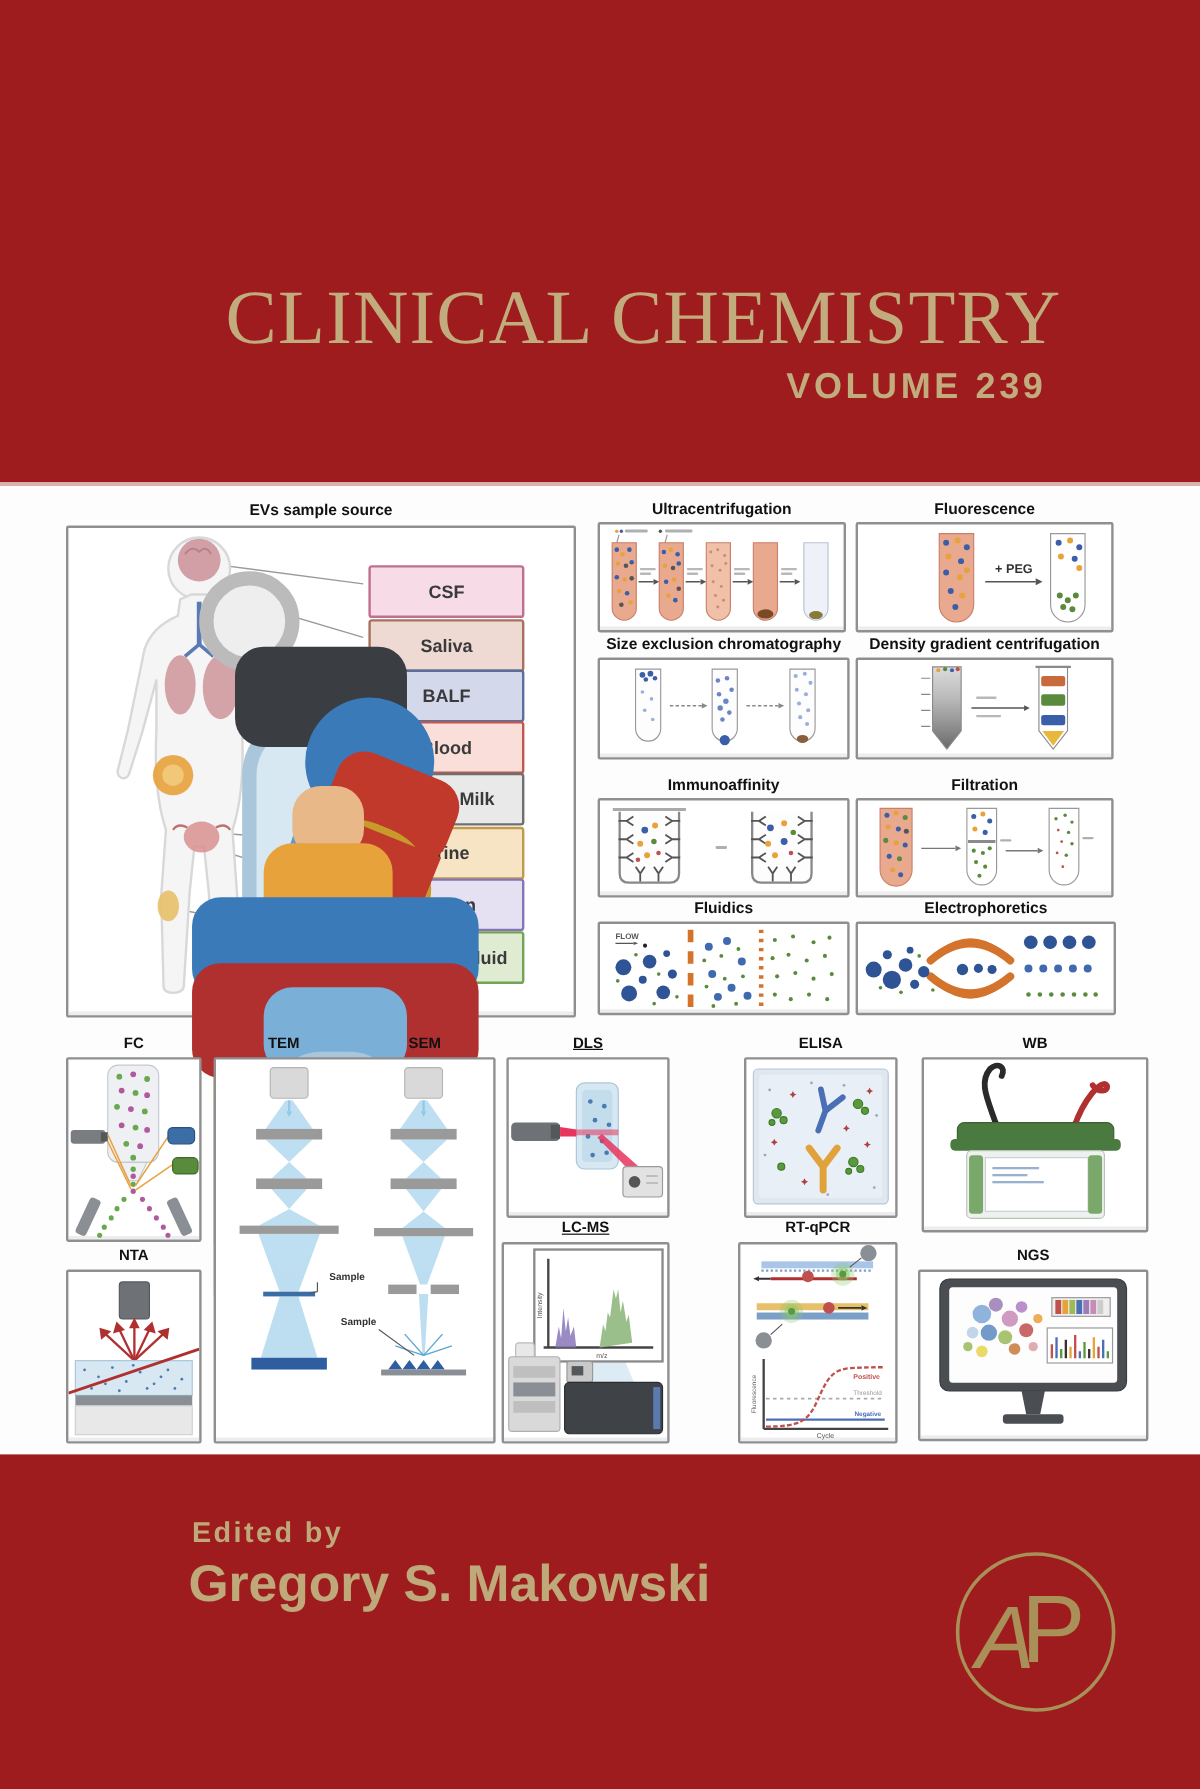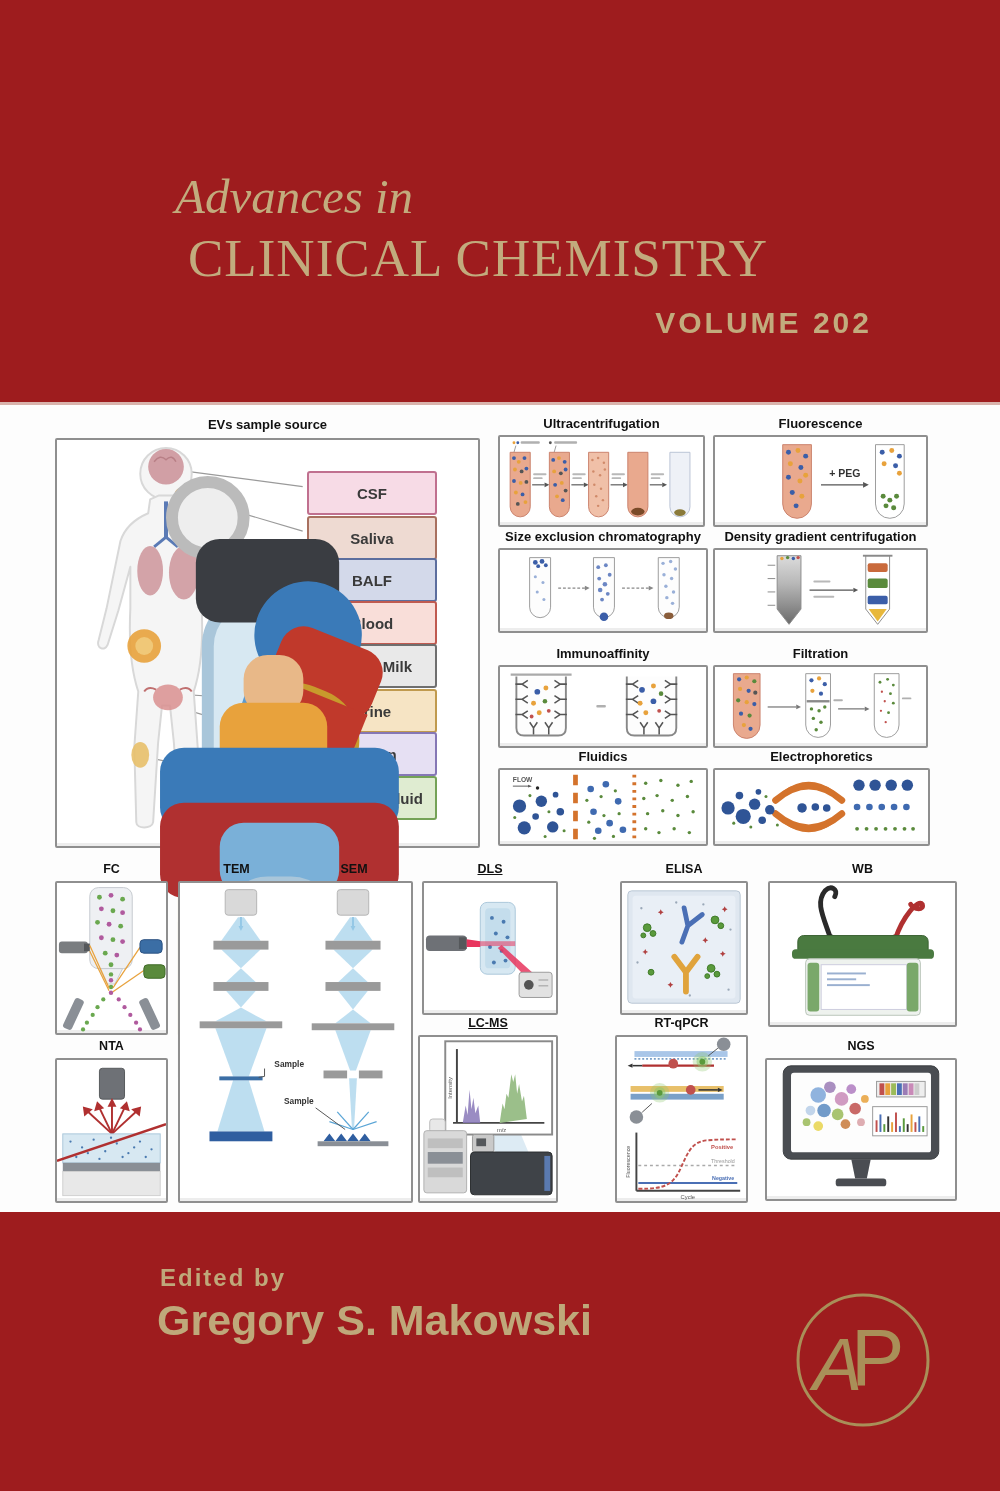--- a/index.html
+++ b/index.html
@@ -2,21 +2,21 @@
 <html><head>
 <meta charset="utf-8">
 <style>
   html,body{margin:0;padding:0;background:#666;}
   .cover{position:relative;width:1000px;height:1491px;background:#9e1c1e;overflow:hidden;
          font-family:"Liberation Sans",sans-serif;}
   
   .title-line1{position:absolute;left:175px;top:168px;font-family:"Liberation Serif",serif;
                font-style:italic;font-size:49px;color:#c2ab7d;}
   .title-line2{position:absolute;left:188px;top:228px;font-family:"Liberation Serif",serif;
-               font-size:53px;letter-spacing:1px;color:#c2ab7d;}
+               font-size:64px;letter-spacing:1px;color:#c2ab7d;}
   .volume{position:absolute;left:520px;top:306px;width:352px;text-align:right;
           font-weight:bold;font-size:30px;letter-spacing:3px;color:#c2ab7d;}
   
   .figure-band{position:absolute;left:0;top:402px;width:1000px;height:810px;background:#fdfdfd;
                border-top:3px solid #d9b3ac;box-sizing:border-box;}
   .panel-title{position:absolute;font-weight:bold;font-size:13px;color:#111;text-align:center;}
   .tech-title{font-size:12.5px;}
   .pbox{position:absolute;background:#fff;border:2px solid #8f8f8f;border-radius:2px;
         box-sizing:border-box;box-shadow:inset 0 -3px 0 rgba(0,0,0,0.07);}
   .pbox svg{position:absolute;left:0;top:0;width:100%;height:100%;}
@@ -39,23 +39,22 @@
   .editor-name{position:absolute;left:157px;top:1296px;font-weight:bold;font-size:43px;
                color:#bfa87a;}
   .ap-logo{position:absolute;left:793px;top:1290px;width:140px;height:140px;}
   text{font-family:"Liberation Sans",sans-serif;}
 </style>
 </head>
 <body>
 
 <div class="cover">
 
-  <div class="title-line1">Advances in</div>
   <div class="title-line2">CLINICAL CHEMISTRY</div>
-  <div class="volume">VOLUME 202</div>
+  <div class="volume">VOLUME 239</div>
 
   <div class="figure-band">
 
     <div class="panel-title" style="left:55px;top:12px;width:425px;">EVs sample source</div>
     <div class="pbox" style="left:55px;top:33px;width:425px;height:410px;">
       <svg viewBox="0 0 425 410">
 
         <g stroke="#9a9a9a" stroke-width="1.2">
           <line x1="118" y1="30" x2="248" y2="47"></line>
           <line x1="126" y1="56" x2="248" y2="92"></line>

